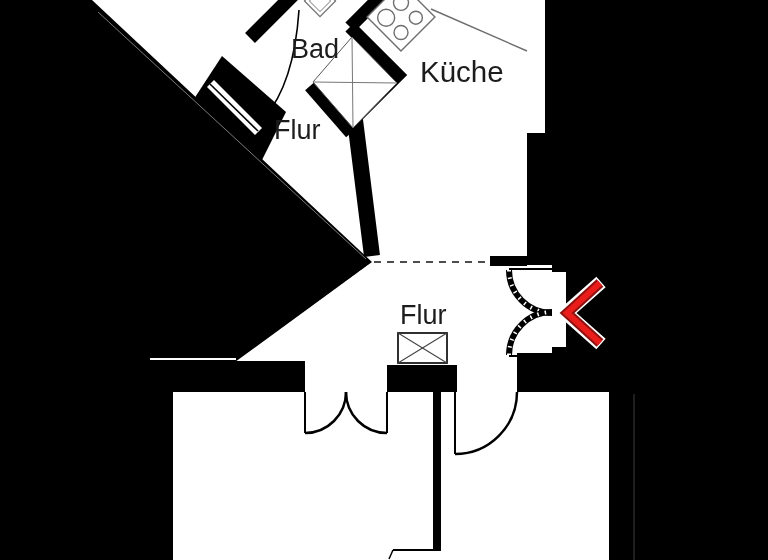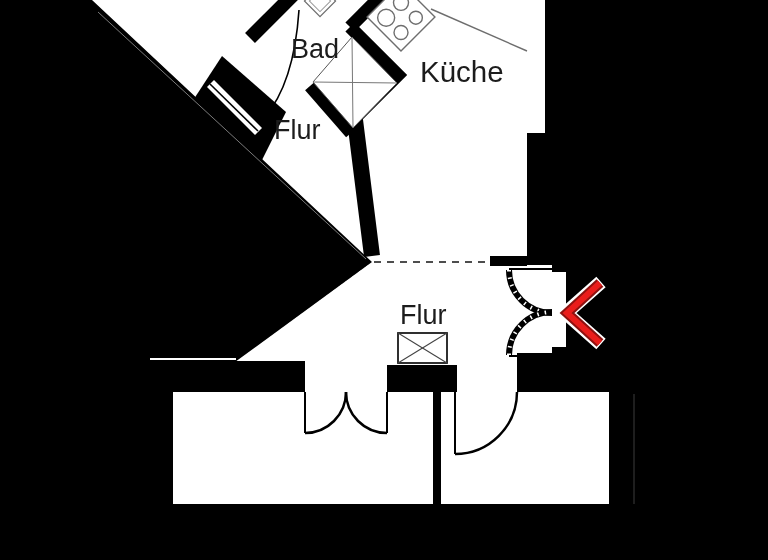--- a/index.html
+++ b/index.html
@@ -1,16 +1,16 @@
 <!DOCTYPE html>
 <html><head>
 <meta charset="utf-8">
 <style>
   html,body{margin:0;padding:0;background:#000;}
-  .stage{position:relative;width:768px;height:504px;background:#ffffff;overflow:hidden;
+  .stage{position:relative;width:768px;height:560px;background:#ffffff;overflow:hidden;
          font-family:"Liberation Sans",sans-serif;}
   svg{display:block}
   text{font-family:"Liberation Sans","DejaVu Sans",sans-serif;fill:#1c1c1c;}
 </style>
 </head>
 <body>
 
 <div class="stage">
 <svg width="768" height="560" viewBox="0 0 768 560">
 

